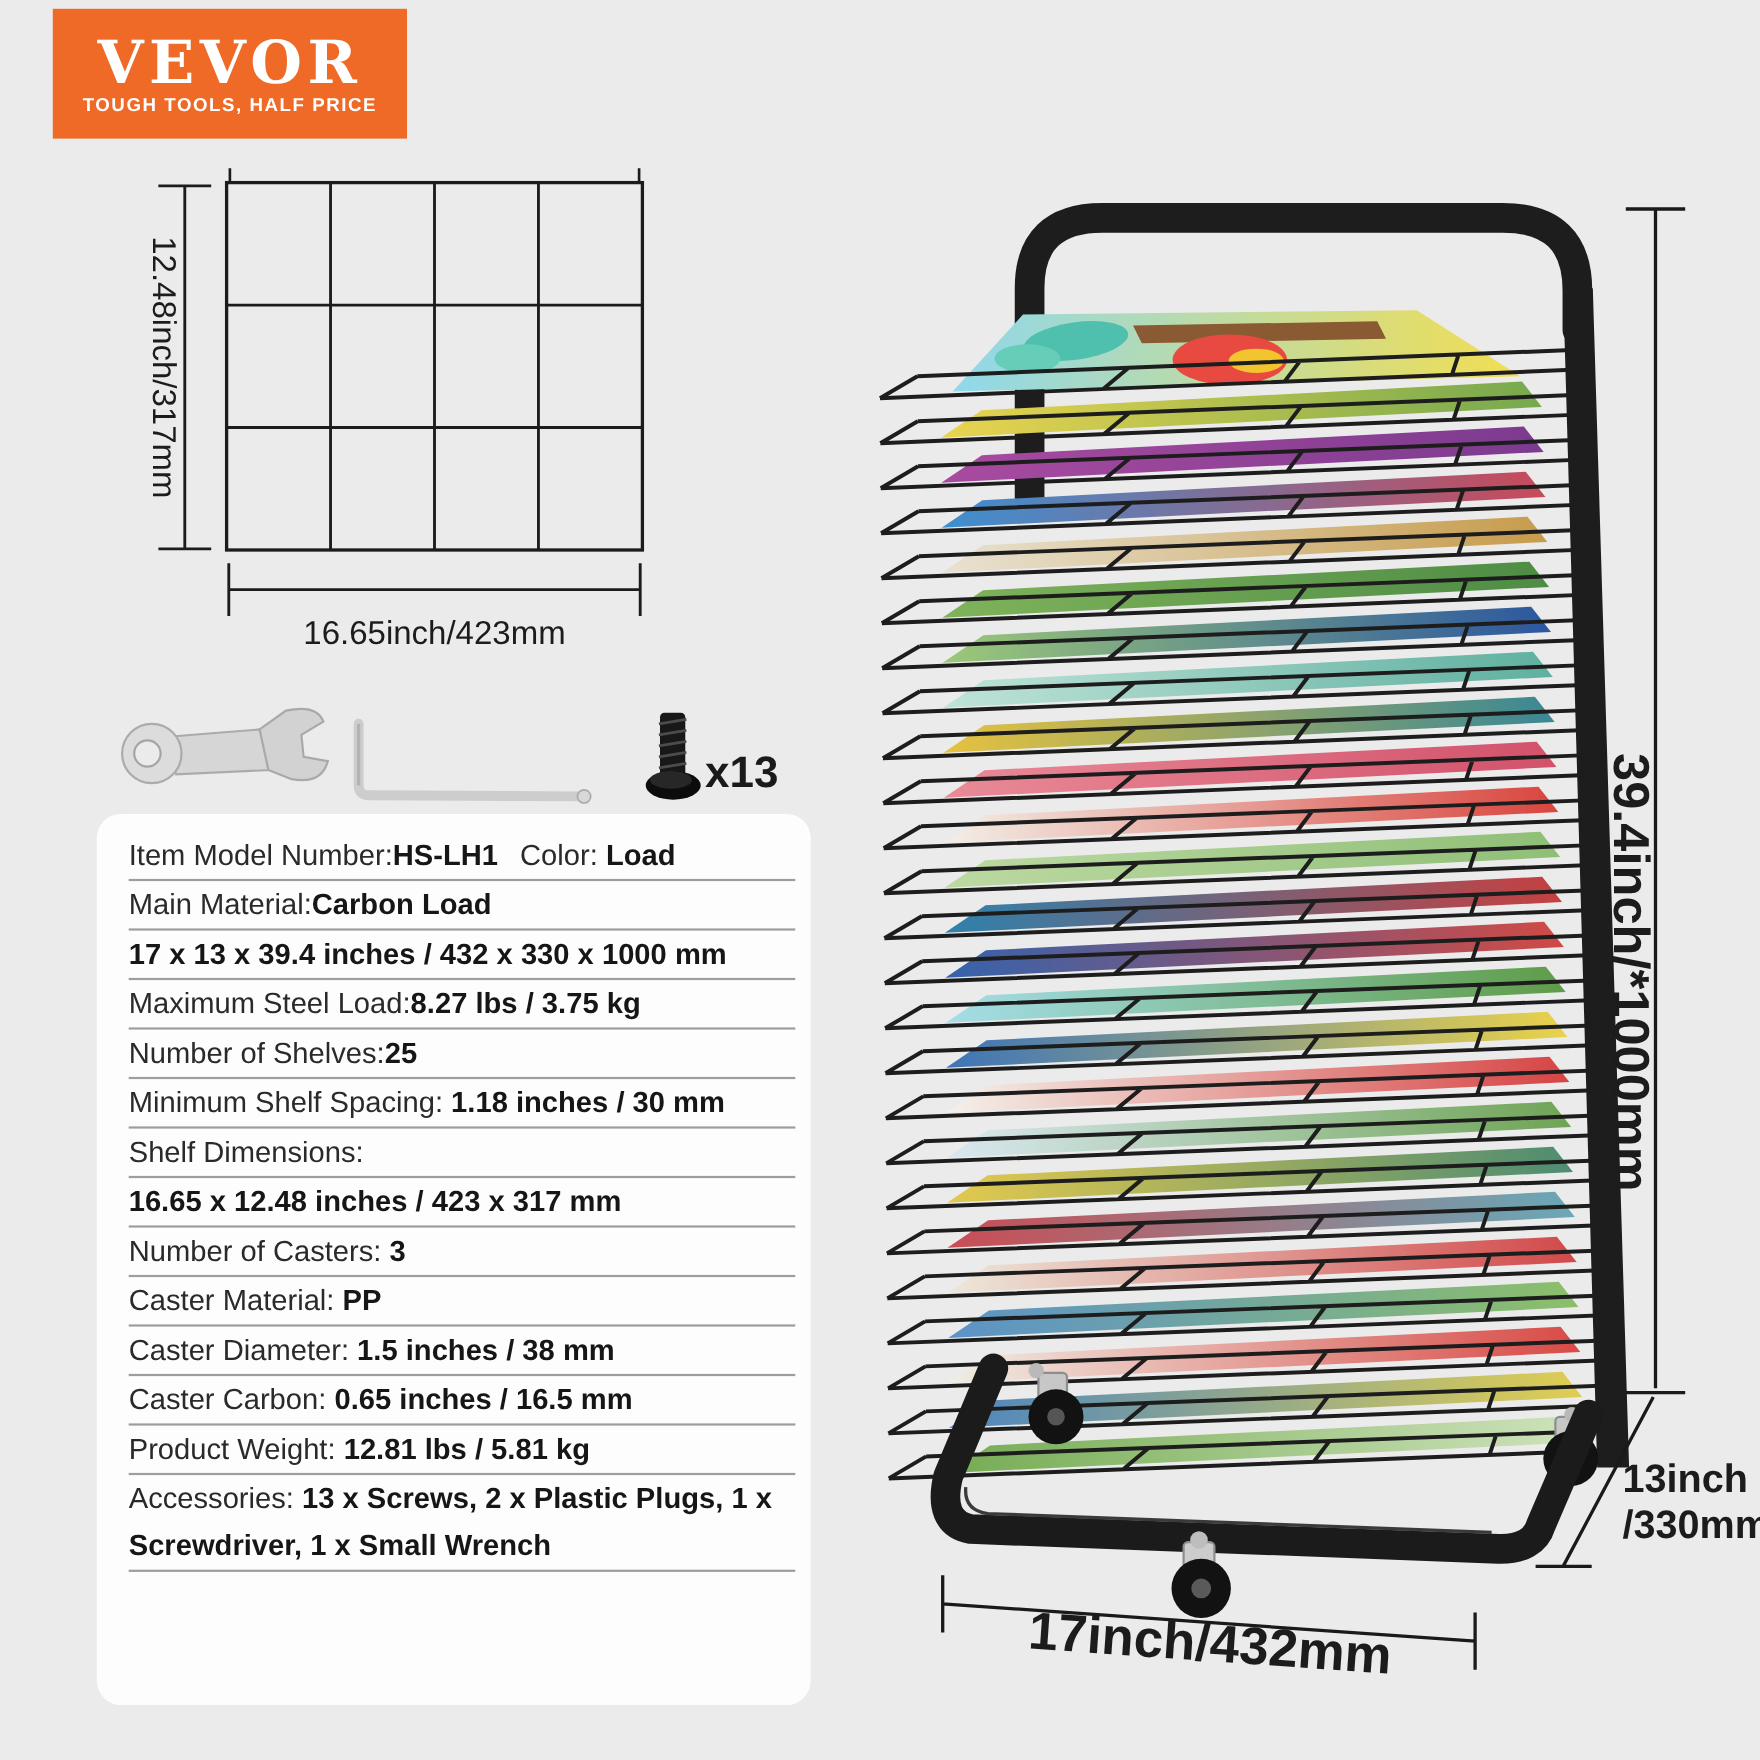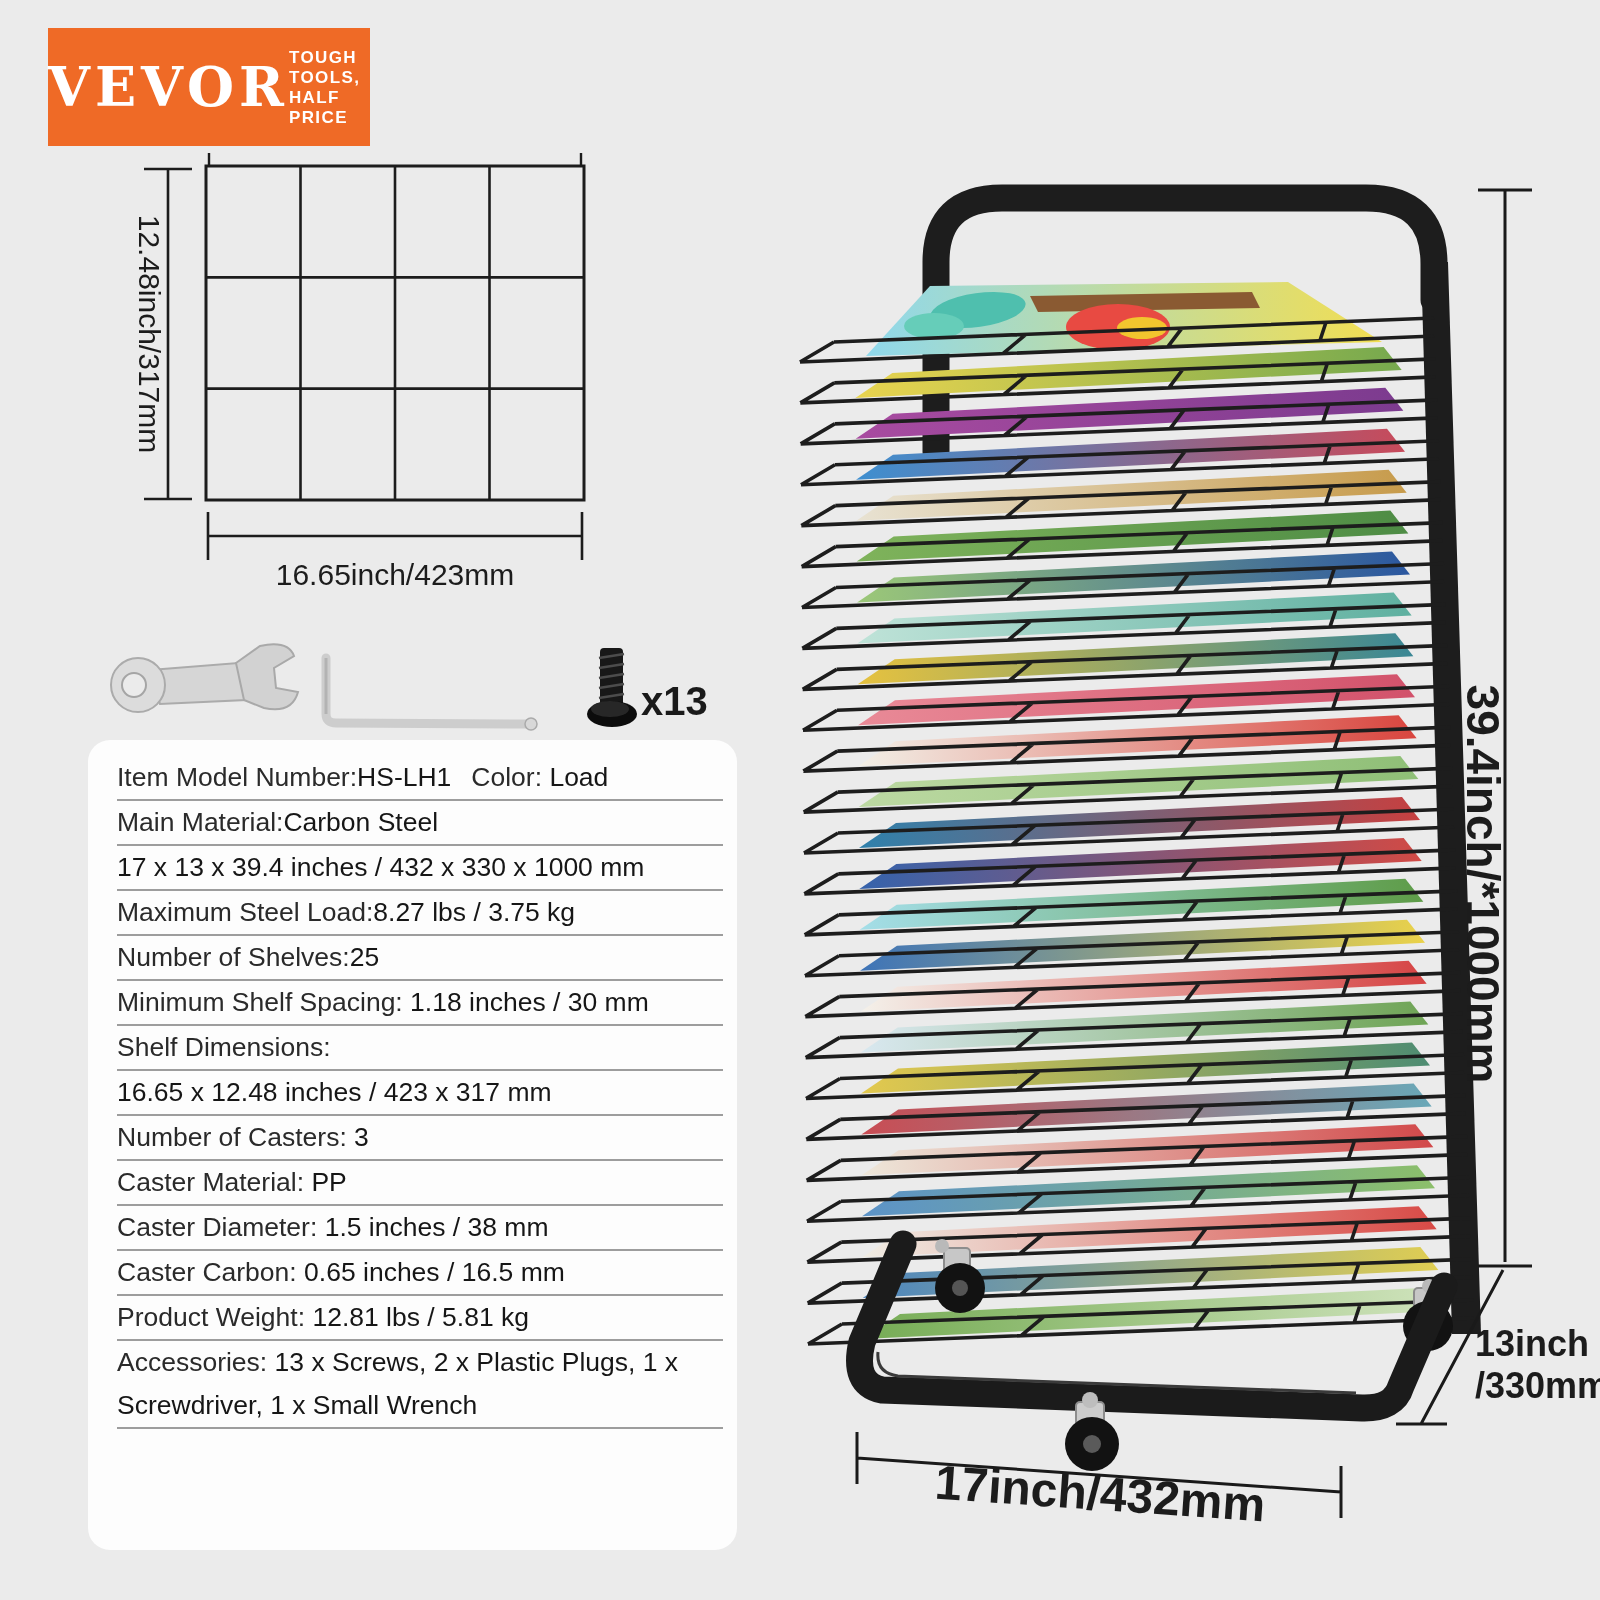--- a/index.html
+++ b/index.html
@@ -1,46 +1,46 @@
 <!DOCTYPE html>
 <html><head>
 <meta charset="utf-8">
 <style>
   html,body{margin:0;padding:0;background:#dcdcdc;}
   .page{position:relative;width:1600px;height:1600px;background:#ebebeb;overflow:hidden;
         font-family:"Liberation Sans",sans-serif;color:#1f1f1f;}
   svg{position:absolute;left:0;top:0;}
   
-  .logo{position:absolute;left:48px;top:28px;width:322px;height:118px;background:#EF6A26;
-        display:flex;flex-direction:row;align-items:center;justify-content:center;z-index:3;}
+  .logo{position:absolute;left:48px;top:8px;width:322px;height:118px;background:#EF6A26;
+        display:flex;flex-direction:column;align-items:center;justify-content:center;z-index:3;}
   .logo .word{font-family:"DejaVu Serif",serif;font-weight:900;color:#ffffff;font-size:54px;
         letter-spacing:5px;line-height:56px;}
   .logo .tag{font-weight:bold;color:#ffffff;font-size:17px;letter-spacing:1.4px;margin-top:2px;}
   
   .spec-panel{position:absolute;left:88px;top:740px;width:649px;height:810px;background:#fdfdfd;
         border-radius:22px;z-index:2;padding:16px 14px 0 29px;box-sizing:border-box;}
   .spec-row{font-size:26.5px;line-height:43px;border-bottom:2px solid #9d9d9d;color:#2a2a2a;
         padding-right:4px;}
-  .spec-row .b{font-weight:normal;color:#161616;}
+  .spec-row .b{font-weight:bold;color:#161616;}
   .spec-row .gap{margin-left:20px;}
   .dimtext{fill:#1c1c1c;font-family:"Liberation Sans",sans-serif;}
 </style>
 </head>
 <body>
 <div class="page">
 
   <div class="logo">
     <div class="word">VEVOR</div>
     <div class="tag">TOUGH TOOLS, HALF PRICE</div>
   </div>
 
   <div class="spec-panel">
     <div id="spec-rows">
         <div class="spec-row"><span>Item Model Number:</span><span class="b">HS-LH1</span><span class="gap">Color: </span><span class="b">Load</span></div>
-        <div class="spec-row"><span>Main Material:</span><span class="b">Carbon Steel</span></div>
+        <div class="spec-row"><span>Main Material:</span><span class="b">Carbon Load</span></div>
         <div class="spec-row"><span class="b">17 x 13 x 39.4 inches / 432 x 330 x 1000 mm</span></div>
         <div class="spec-row"><span>Maximum Steel Load:</span><span class="b">8.27 lbs / 3.75 kg</span></div>
         <div class="spec-row"><span>Number of Shelves:</span><span class="b">25</span></div>
         <div class="spec-row"><span>Minimum Shelf Spacing: </span><span class="b">1.18 inches / 30 mm</span></div>
         <div class="spec-row"><span>Shelf Dimensions:</span></div>
         <div class="spec-row"><span class="b">16.65 x 12.48 inches / 423 x 317 mm</span></div>
         <div class="spec-row"><span>Number of Casters: </span><span class="b">3</span></div>
         <div class="spec-row"><span>Caster Material: </span><span class="b">PP</span></div>
         <div class="spec-row"><span>Caster Diameter: </span><span class="b">1.5 inches / 38 mm</span></div>
         <div class="spec-row"><span>Caster Carbon: </span><span class="b">0.65 inches / 16.5 mm</span></div>

